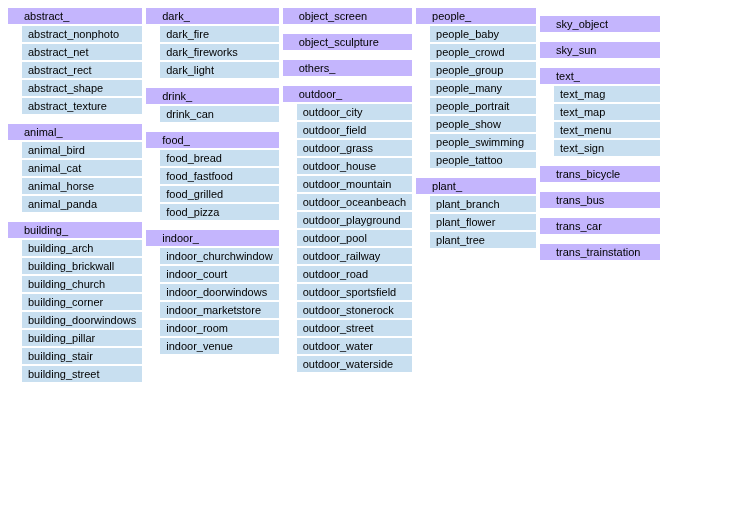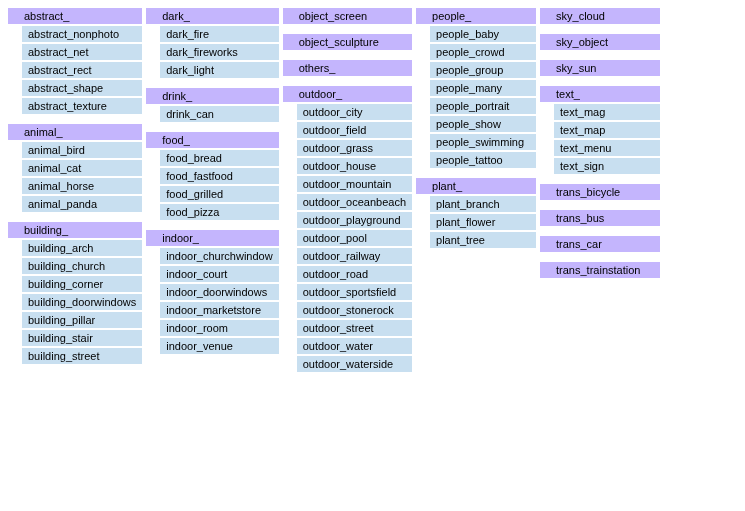--- a/index.html
+++ b/index.html
@@ -57,20 +57,21 @@
       <div class="category-item">abstract_texture</div>
       <div class="spacer"></div>
       <div class="category-header">animal_</div>
       <div class="category-item">animal_bird</div>
       <div class="category-item">animal_cat</div>
       <div class="category-item">animal_horse</div>
       <div class="category-item">animal_panda</div>
       <div class="spacer"></div>
       <div class="category-header">building_</div>
       <div class="category-item">building_arch</div>
+      <div class="category-item">building_brickwall</div>
       <div class="category-item">building_church</div>
       <div class="category-item">building_corner</div>
       <div class="category-item">building_doorwindows</div>
       <div class="category-item">building_pillar</div>
       <div class="category-item">building_stair</div>
       <div class="category-item">building_street</div>
     </div>
     <div class="column">
       <div class="category-header">dark_</div>
       <div class="category-item">dark_fire</div>
@@ -128,21 +129,20 @@
       <div class="category-item">people_show</div>
       <div class="category-item">people_swimming</div>
       <div class="category-item">people_tattoo</div>
       <div class="spacer"></div>
       <div class="category-header">plant_</div>
       <div class="category-item">plant_branch</div>
       <div class="category-item">plant_flower</div>
       <div class="category-item">plant_tree</div>
     </div>
     <div class="column">
-      <div class="category-header">sky_cloud</div>
       <div class="spacer"></div>
       <div class="category-header">sky_object</div>
       <div class="spacer"></div>
       <div class="category-header">sky_sun</div>
       <div class="spacer"></div>
       <div class="category-header">text_</div>
       <div class="category-item">text_mag</div>
       <div class="category-item">text_map</div>
       <div class="category-item">text_menu</div>
       <div class="category-item">text_sign</div>

